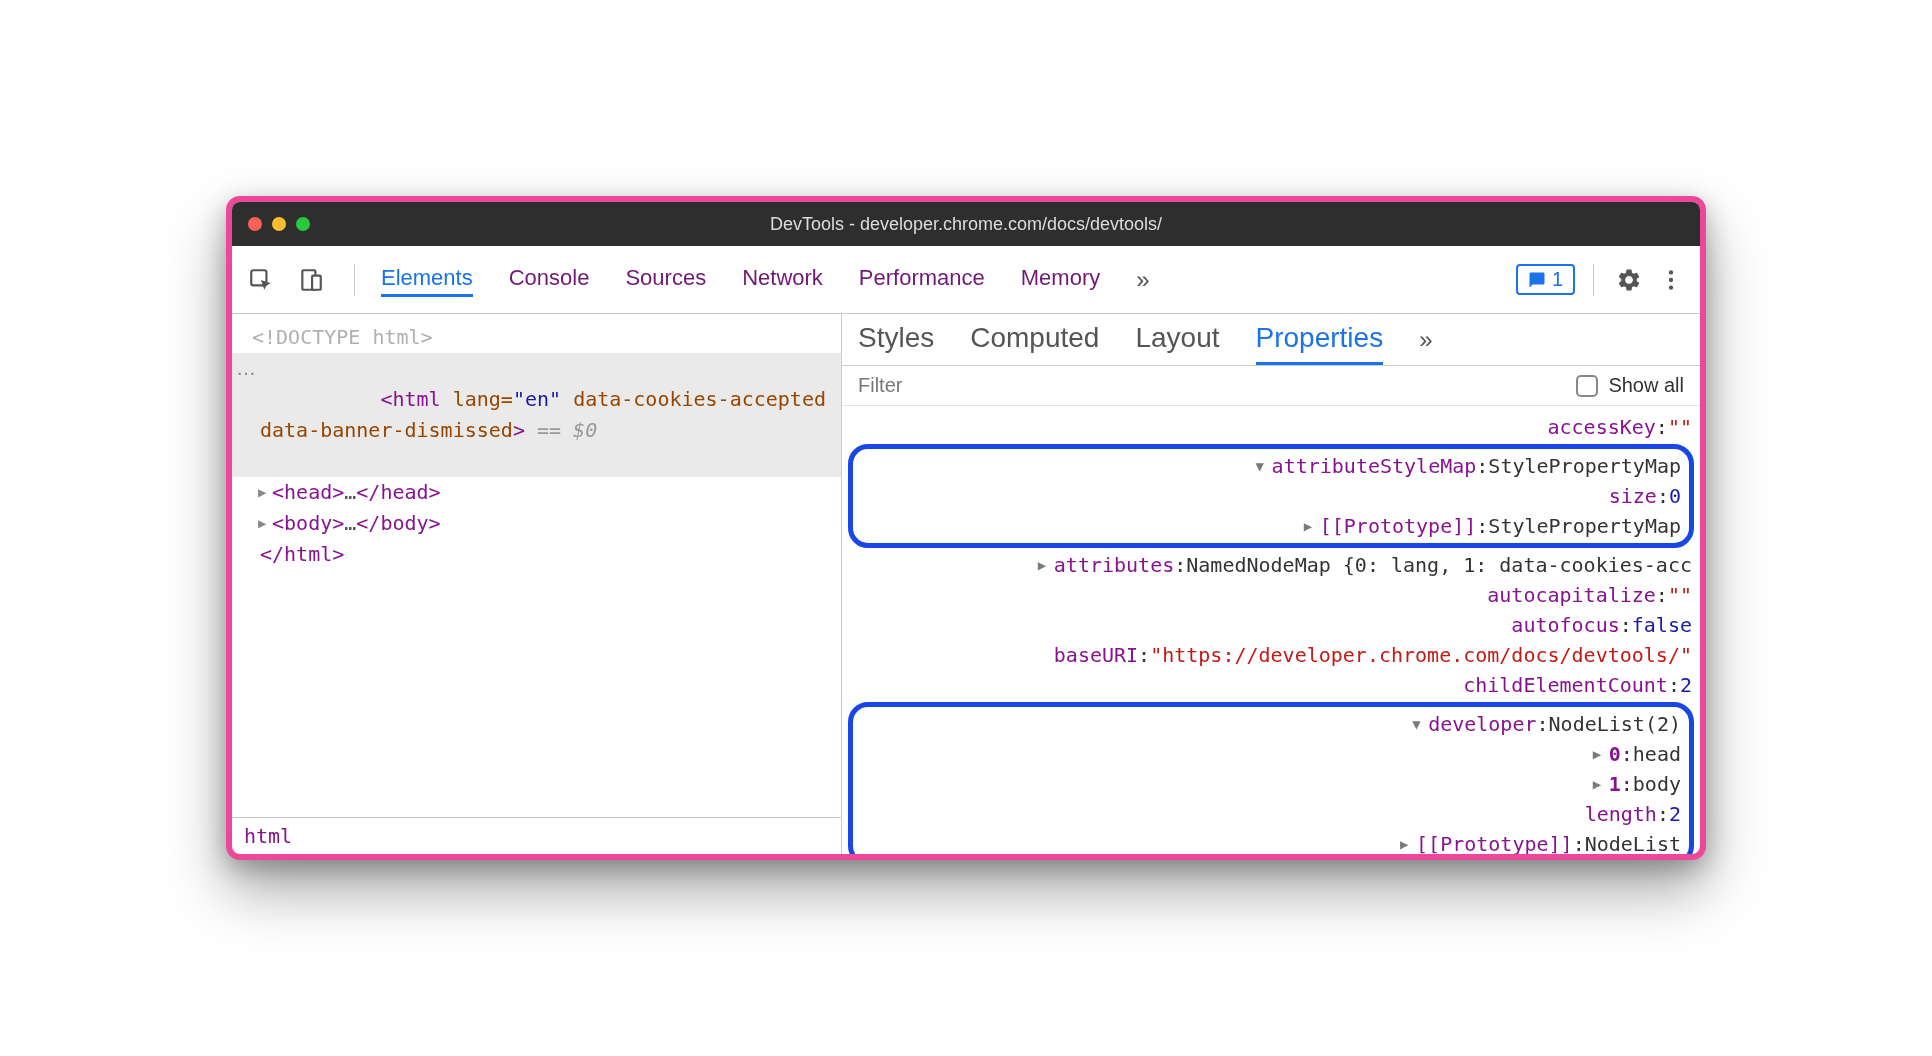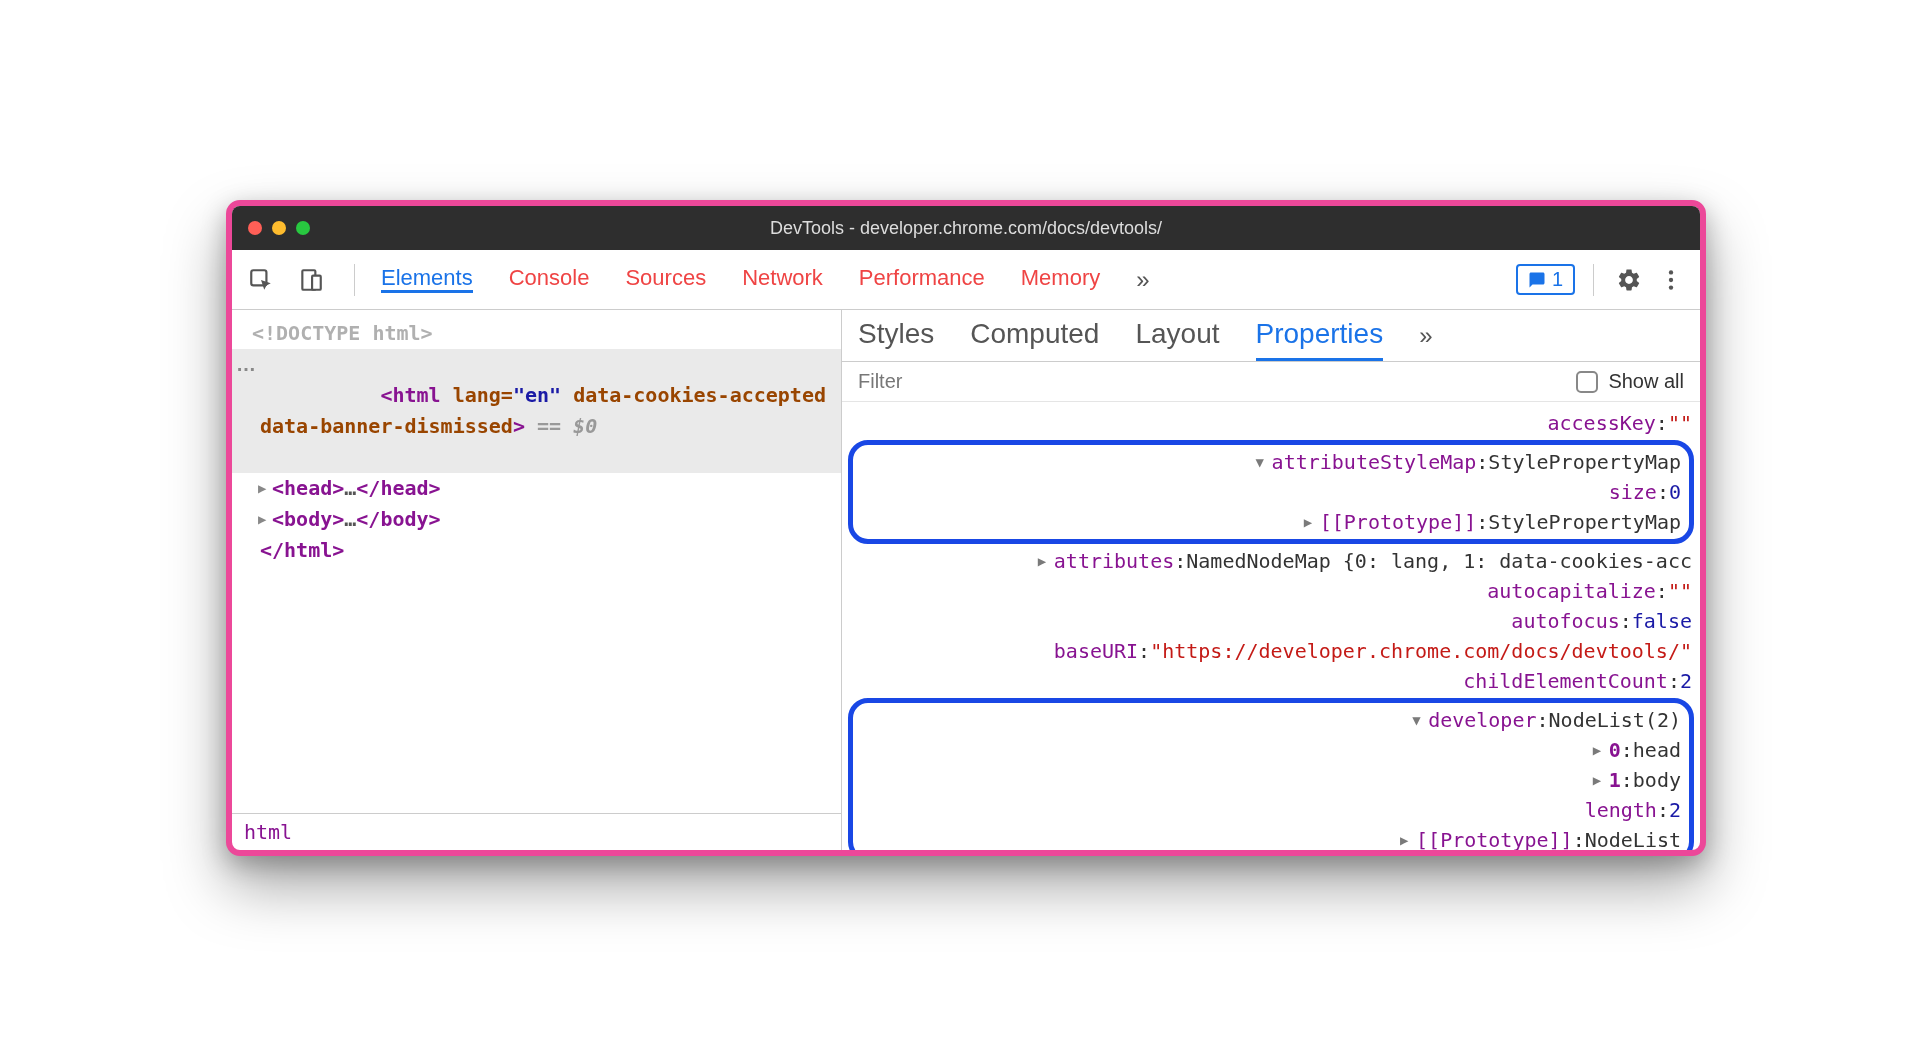--- a/index.html
+++ b/index.html
@@ -36,35 +36,35 @@
   .dot.green { background: #28c840; }
   .title {
     position: absolute; left: 0; right: 0;
     text-align: center; color: #ddd; font-size: 18px; font-weight: 500;
     pointer-events: none;
   }
   
   .toolbar {
     display: flex;
     align-items: center;
-    height: 60px;
+    height: 68px;
     border-bottom: 1px solid #ccc;
     padding: 16px 12px;
     gap: 16px;
   }
   .tool-icon {
     width: 34px; height: 34px;
     display: flex; align-items: center; justify-content: center;
     color: #555;
     cursor: pointer;
   }
   .vsep { width: 1px; height: 32px; background: #ccc; margin: 0 10px; }
   .tabs { display: flex; gap: 36px; flex: 1; align-items: center; height: 100%; }
   .tab {
-    font-size: 22px; color: #ef4444; cursor: pointer;
+    font-size: 22px; color: #701a75; cursor: pointer;
     height: 100%; display: flex; align-items: center;
     border-bottom: 3px solid transparent;
   }
   .tab.active { color: #1a73e8; border-bottom-color: #1a73e8; font-weight: 500; }
   .more-tabs { font-size: 24px; color: #555; cursor: pointer; }
   .toolbar-right { display: flex; align-items: center; gap: 8px; }
   .issues-badge {
     border: 2px solid #1a73e8; border-radius: 4px;
     padding: 2px 10px; color: #1a73e8; font-size: 20px;
     display: flex; align-items: center; gap: 6px;
@@ -74,21 +74,20 @@
   .main { display: flex; height: 540px; }
   .left {
     width: 610px; border-right: 1px solid #ccc;
     display: flex; flex-direction: column;
     font-family: Menlo, Consolas, monospace; font-size: 20px;
     overflow: hidden;
   }
   .dom {
     flex: 1; padding: 8px 0 0 0; overflow: hidden;
     line-height: 1.55;
-    font-weight: bold;
   }
   .dom-line { padding: 0 10px 0 20px; white-space: pre-wrap; }
   .dom-line.dim { color: #b0b0b0; }
   .dom-line.selected { background: #eaeaea; position: relative; padding-left: 28px; }
   .dom-line.selected::before { content: "…"; position: absolute; left: 4px; top: 0; color: #888; font-family: sans-serif; }
   .dom-line.indent1 { padding-left: 42px; }
   .dom-line.close { padding-left: 28px; }
   .tri { display: inline-block; width: 14px; color: #888; transform: translateY(-2px); font-size: 14px; margin-left: -16px; }
   .tag { color: #881391; }
   .attr-name { color: #994500; }

